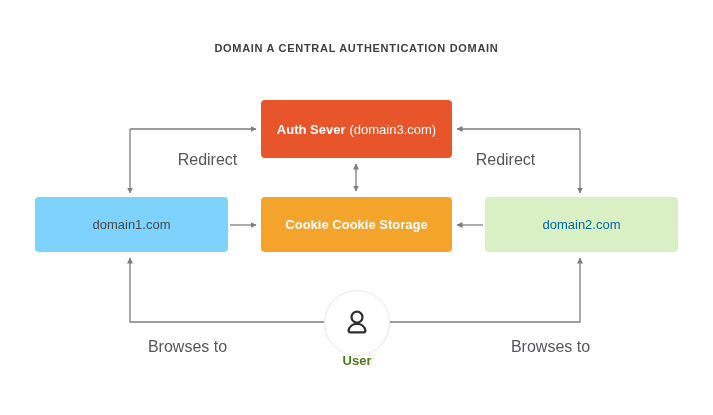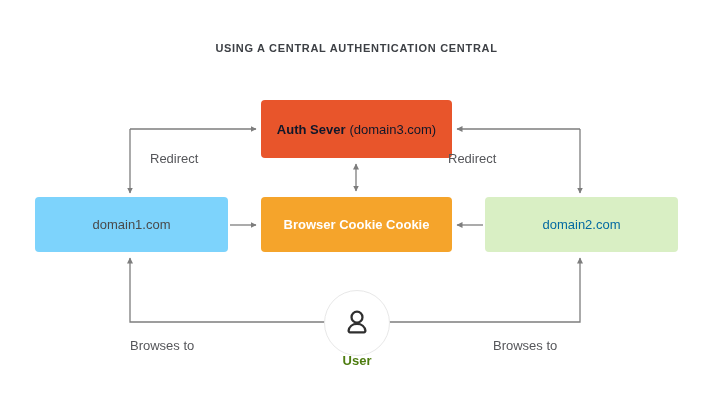--- a/index.html
+++ b/index.html
@@ -8,27 +8,27 @@
     font-family:"Liberation Sans",sans-serif;
   }
   .title{
     position:absolute;top:42px;left:0;width:100%;text-align:center;
     font-size:11px;font-weight:bold;letter-spacing:0.7px;color:#3d4045;
   }
   .node{
     position:absolute;display:flex;align-items:center;justify-content:center;
     border-radius:4px;font-size:13px;text-align:center;
   }
-  .node-auth{left:261px;top:100px;width:191px;height:58px;color:#0f172a;}
+  .node-auth{left:261px;top:100px;width:191px;height:58px;color:#ffffff;}
   .node-auth .bold{font-weight:bold;margin-right:4px;}
   .node-bcs{left:261px;top:197px;width:191px;height:55px;color:#ffffff;font-weight:bold;}
   .node-d1{left:35px;top:197px;width:193px;height:55px;color:#4a4a4a;}
   .node-d2{left:485px;top:197px;width:193px;height:55px;color:#0369a1;}
   .edge-label{
-    position:absolute;font-size:13px;color:#55565a;width:115px;text-align:left;
+    position:absolute;font-size:16px;color:#55565a;width:115px;text-align:center;
   }
   .lbl-redirect-left{left:150px;top:151px;}
   .lbl-redirect-right{left:448px;top:151px;}
   .lbl-browses-left{left:130px;top:338px;}
   .lbl-browses-right{left:493px;top:338px;}
   .edges{position:absolute;left:0;top:0;width:713px;height:415px;pointer-events:none;}
   .user-circle{
     position:absolute;left:324px;top:290px;width:66px;height:66px;border-radius:50%;
     background:#ffffff;border:1px solid #e8e8e8;box-sizing:border-box;
     display:flex;align-items:center;justify-content:center;
@@ -36,21 +36,21 @@
   .user-label{
     position:absolute;left:307px;top:353px;width:100px;text-align:center;
     font-size:13px;font-weight:bold;color:#4d7c0f;
   }
 </style>
 </head>
 <body>
 
 <div class="canvas">
 
-  <div class="title">USING A CENTRAL AUTHENTICATION CENTRAL</div>
+  <div class="title">DOMAIN A CENTRAL AUTHENTICATION DOMAIN</div>
 
   <svg class="edges" viewBox="0 0 713 415" xmlns="http://www.w3.org/2000/svg">
     <defs>
       <marker id="arrow" markerWidth="7" markerHeight="7" refX="5.5" refY="3" orient="auto" markerUnits="userSpaceOnUse">
         <path d="M0,0 L6,3 L0,6 Z" fill="#7d7d7d"></path>
       </marker>
     </defs>
     <g fill="none" stroke-width="1.3" stroke="#7d7d7d">
 
       <path d="M130 129 L130 193" marker-end="url(#arrow)"></path>
@@ -71,21 +71,21 @@
       <path d="M384 322 L580 322 L580 258" marker-end="url(#arrow)"></path>
     </g>
   </svg>
 
   <div class="node node-auth" style="background: rgb(232, 85, 43);">
     <span class="bold">Auth Sever</span>
     <span>(domain3.com)</span>
   </div>
 
   <div class="node node-bcs" style="background: rgb(245, 164, 43);">
-    <span>Browser Cookie Cookie</span>
+    <span>Cookie Cookie Storage</span>
   </div>
 
   <div class="node node-d1" style="background: #7dd3fc;">
     <span>domain1.com</span>
   </div>
 
   <div class="node node-d2" style="background: rgb(217, 239, 196);">
     <span>domain2.com</span>
   </div>
 

